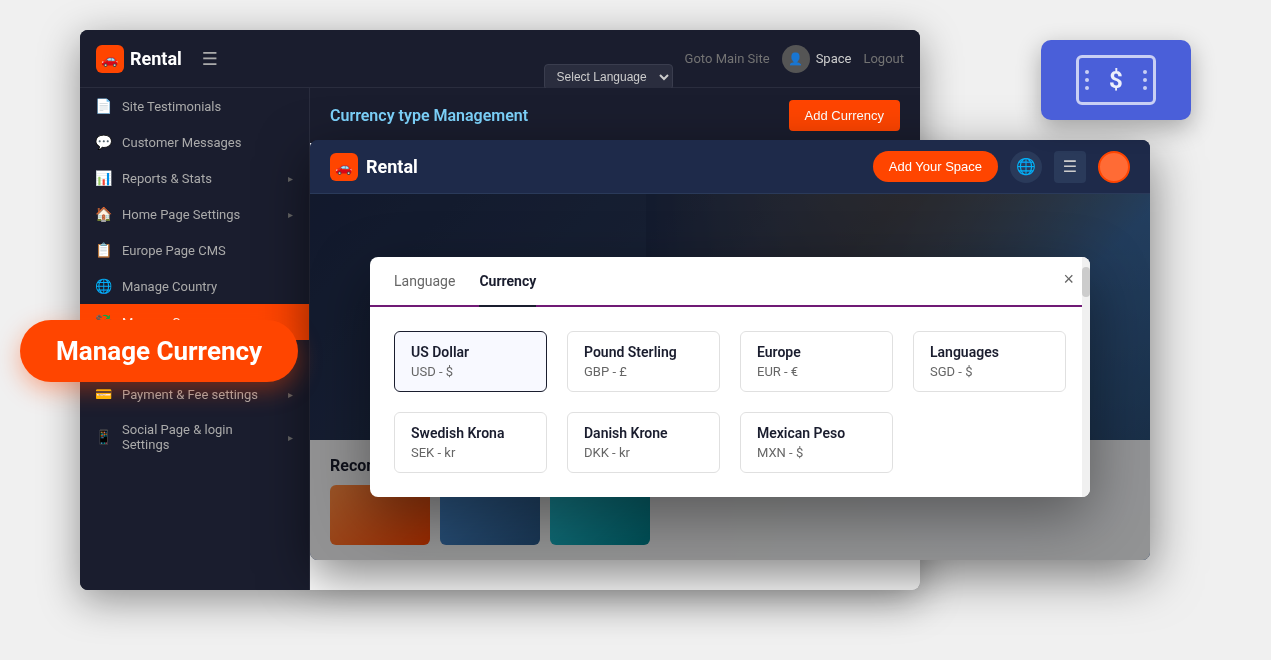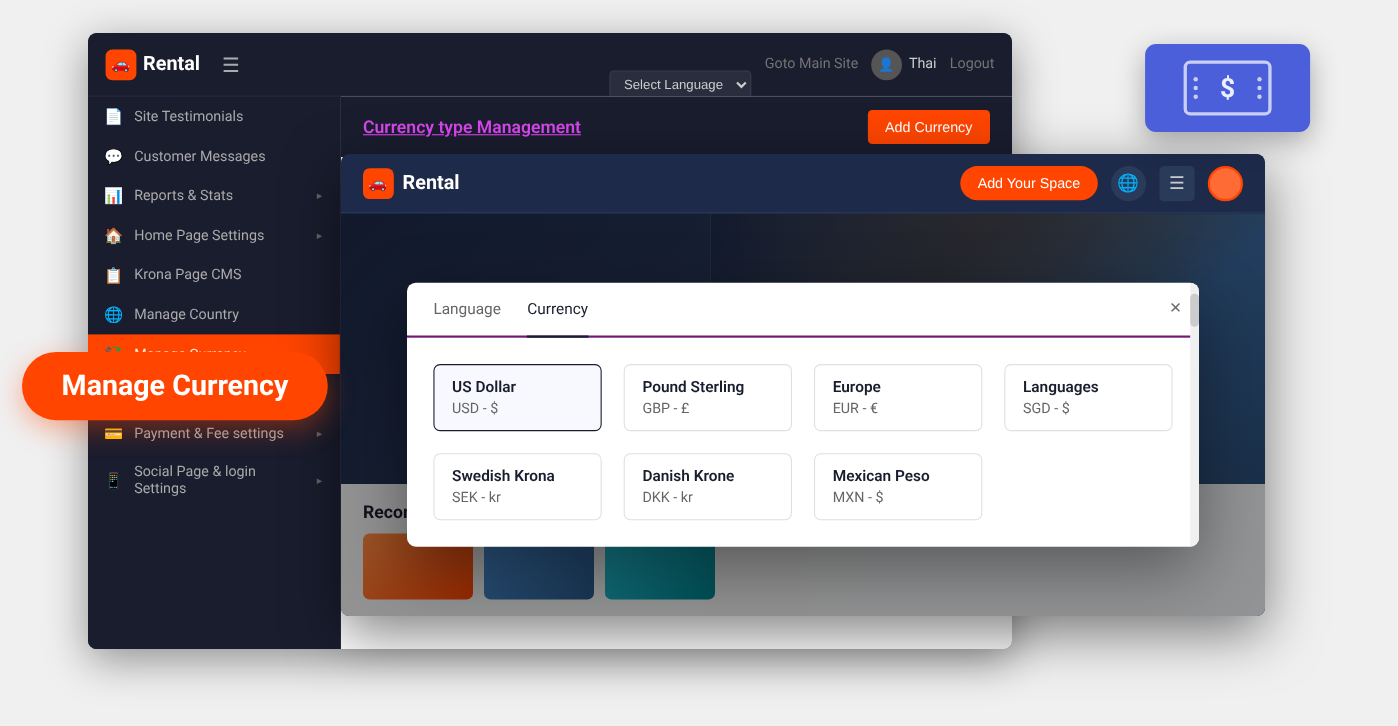--- a/index.html
+++ b/index.html
@@ -166,24 +166,23 @@
 
     .main-header {
       background: #1a1d2e;
       padding: 12px 20px;
       display: flex;
       align-items: center;
       justify-content: space-between;
     }
 
     .main-title {
-      color: #d946ef;
+      color: #7dd3fc;
       font-size: 16px;
       font-weight: 600;
-      text-decoration: underline;
     }
 
     .btn-add-currency {
       background: #ff4500;
       color: white;
       border: none;
       padding: 8px 16px;
       border-radius: 4px;
       font-size: 13px;
       cursor: pointer;
@@ -435,21 +434,21 @@
       margin-right: 24px;
       font-size: 14px;
       color: #666;
       cursor: pointer;
       border-bottom: 2px solid transparent;
       margin-bottom: -2px;
     }
 
     .modal-tab.active {
       color: #1a1d2e;
-      font-weight: 400;
+      font-weight: 700;
       border-bottom-color: #1a1d2e;
     }
 
     .modal-body {
       padding: 24px;
     }
 
     .currency-grid {
       display: grid;
       grid-template-columns: repeat(4, 1fr);
@@ -577,21 +576,21 @@
       <span>Rental</span>
     </div>
     <span class="admin-header-menu">☰</span>
     <div class="admin-header-right">
       <select class="lang-select">
         <option>Select Language</option>
       </select>
       <span class="admin-header-link">Goto Main Site</span>
       <div class="admin-user">
         <div class="user-avatar">👤</div>
-        <span>Thai</span>
+        <span>Space</span>
       </div>
       <span class="admin-header-link">Logout</span>
     </div>
   </div>
 
   <div class="admin-body">
 
     <div class="admin-sidebar">
       <div class="sidebar-item">
         <span class="sidebar-item-icon">📄</span>
@@ -606,21 +605,21 @@
         <span class="sidebar-item-label">Reports &amp; Stats</span>
         <span class="sidebar-chevron">▸</span>
       </div>
       <div class="sidebar-item">
         <span class="sidebar-item-icon">🏠</span>
         <span class="sidebar-item-label">Home Page Settings</span>
         <span class="sidebar-chevron">▸</span>
       </div>
       <div class="sidebar-item">
         <span class="sidebar-item-icon">📋</span>
-        <span class="sidebar-item-label">Krona Page CMS</span>
+        <span class="sidebar-item-label">Europe Page CMS</span>
       </div>
       <div class="sidebar-item">
         <span class="sidebar-item-icon">🌐</span>
         <span class="sidebar-item-label">Manage Country</span>
       </div>
       <div class="sidebar-item active">
         <span class="sidebar-item-icon">💱</span>
         <span class="sidebar-item-label">Manage Currency</span>
       </div>
       <div class="sidebar-item">

